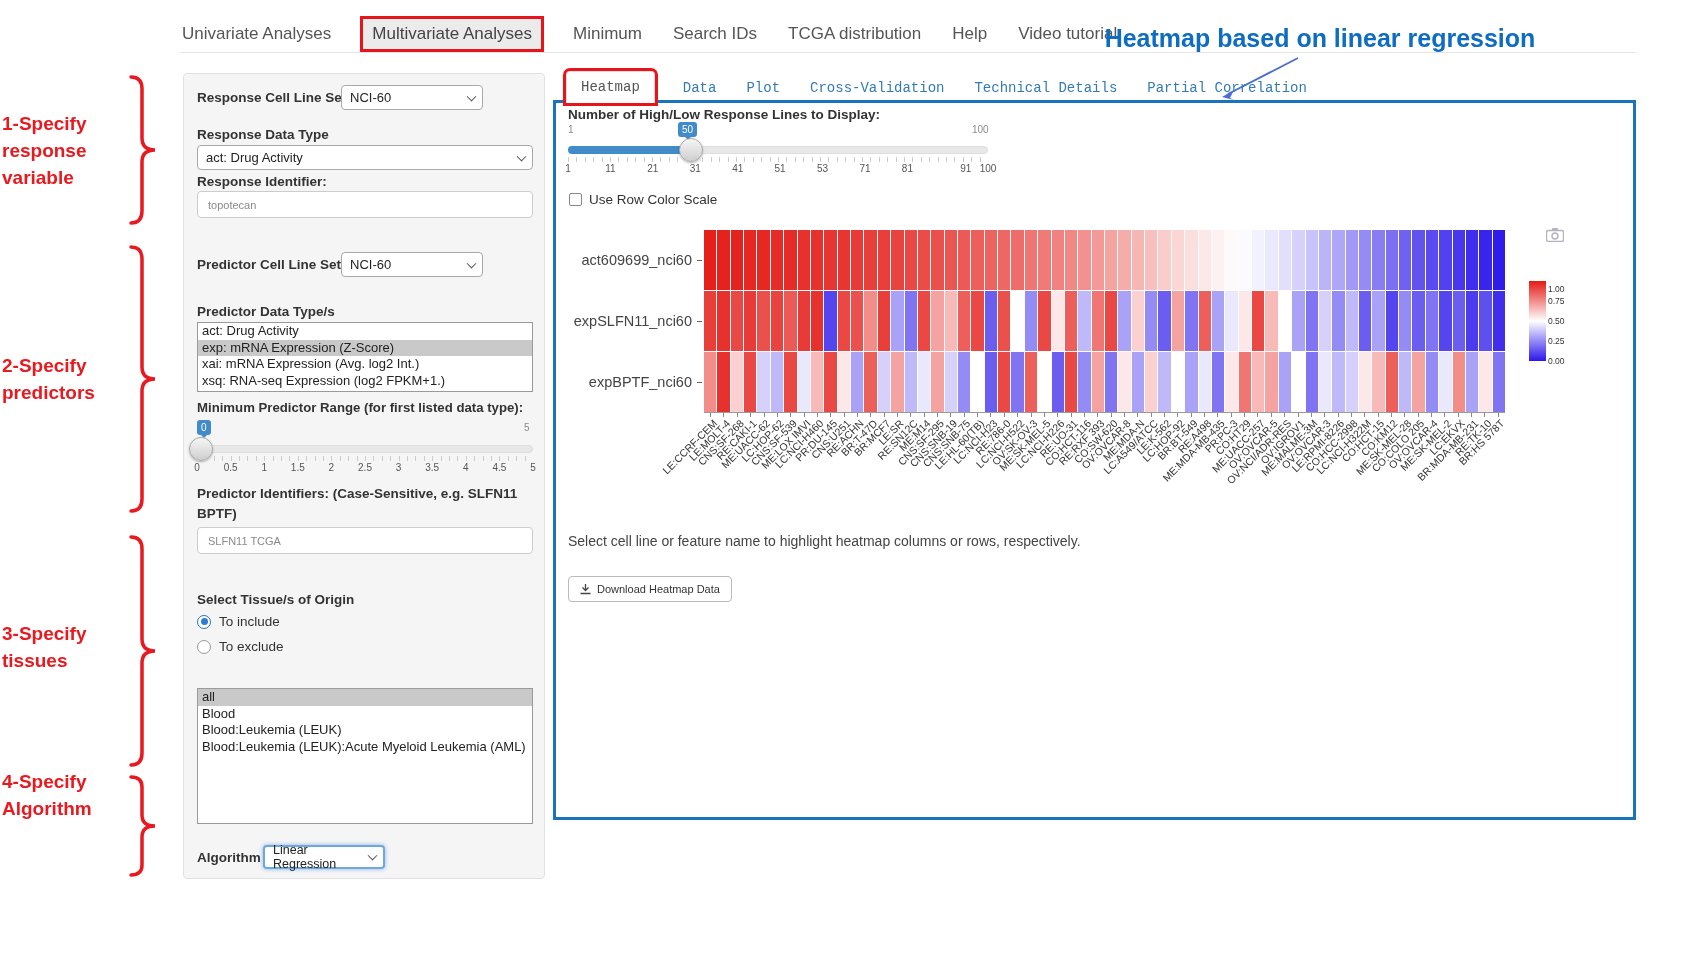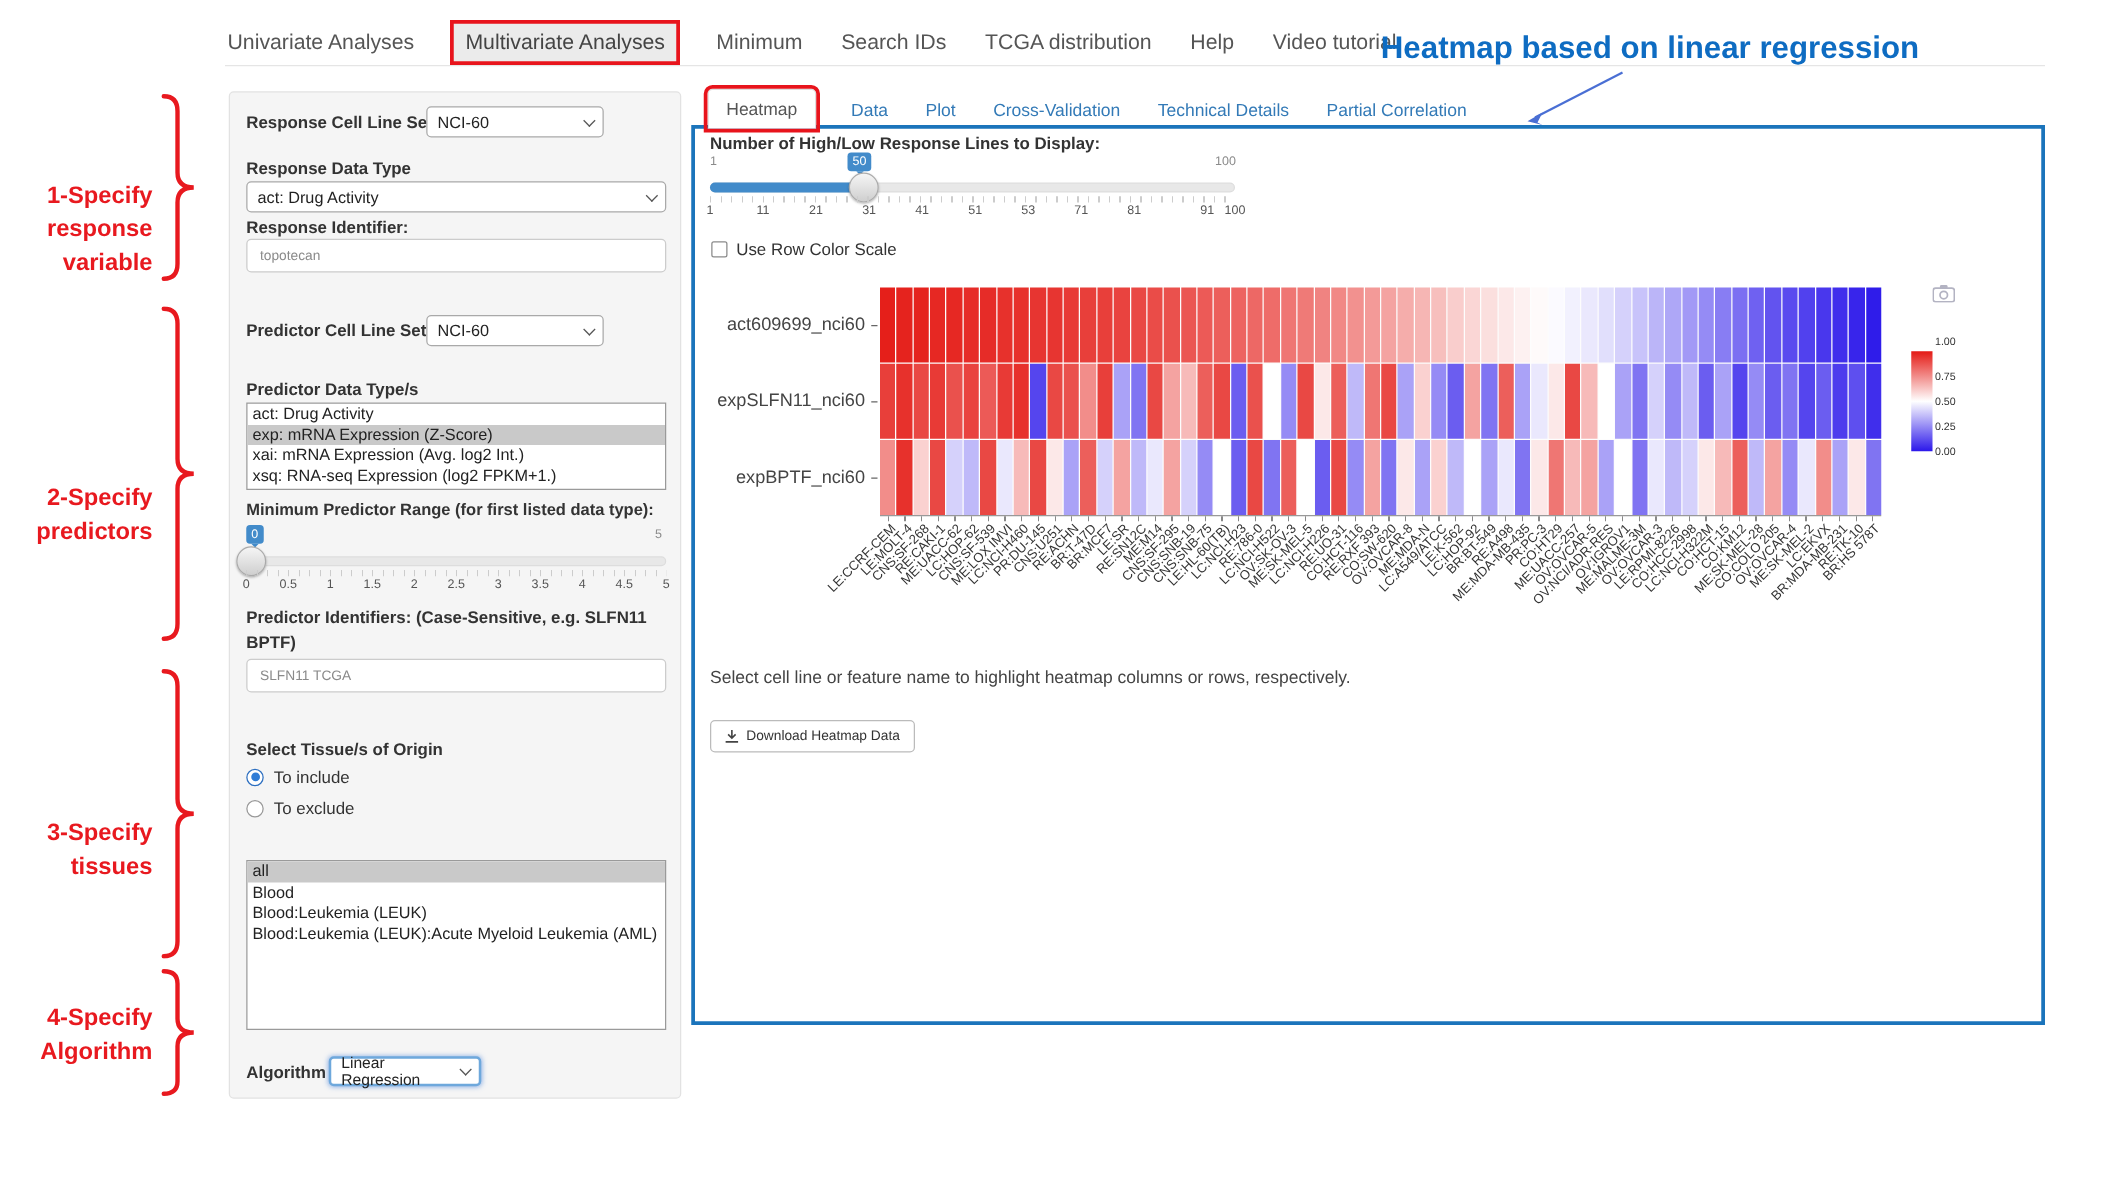--- a/index.html
+++ b/index.html
@@ -12,21 +12,21 @@
   .nav-item.hl { background:#ebebeb; border:3px solid #e8141c; padding:5px 9px; color:#444; }
   .nav-rule { position:absolute; left:180px; top:52px; width:1456px; height:1px; background:#e5e5e5; }
 
   
   .anno-title { position:absolute; left:1080px; top:24px; width:480px; text-align:center;
     font-size:25px; font-weight:bold; color:#0e6cc2; }
   .anno-arrow { position:absolute; left:1212px; top:54px; }
 
   
   .step-text { position:absolute; left:2px; width:120px; color:#e8191f; font-size:19px;
-    font-weight:600; line-height:27px; text-align:right;margin-top:33px; }
+    font-weight:600; line-height:27px; text-align:left; }
   .brace { position:absolute; left:127px; width:34px; }
 
   
   .sidebar { position:absolute; left:183px; top:73px; width:362px; height:806px;
     background:#f5f5f5; border:1px solid #e2e2e2; border-radius:4px; }
   .sb-label { position:absolute; font-size:13.5px; font-weight:bold; color:#333; }
   .sel { position:absolute; background:#fff; border:1px solid #a9a9a9; border-radius:4px;
     font-size:13px; color:#222; display:flex; align-items:center; padding:0 22px 0 8px; cursor:pointer; }
   .chev { position:absolute; right:7px; top:50%; width:7px; height:7px; border-left:1.5px solid #555;
     border-bottom:1.5px solid #555; transform:translateY(-70%) rotate(-45deg); }
@@ -53,21 +53,21 @@
   .irs-badge::after { content:""; position:absolute; left:50%; bottom:-3px; margin-left:-3px;
     border-left:3px solid transparent; border-right:3px solid transparent; border-top:3px solid #428bca; }
   .irs-minmax { position:absolute; font-size:10px; color:#8b8b8b; }
   .irs-minor { position:absolute; height:5px;
     background:repeating-linear-gradient(to right,#ccc 0 1px,transparent 1px 8.4px); }
   .irs-grid { position:absolute; height:14px; }
   .irs-grid span { position:absolute; transform:translateX(-50%); font-size:10px; color:#555; top:2px; }
 
   
   .tabs { position:absolute; left:566px; top:71px; display:flex; align-items:flex-end; gap:26px; z-index:5; }
-  .tab { font-size:14px; color:#337ab7; padding:7px 2px; cursor:pointer; white-space:nowrap; }
+  .tab { font-size:14px; color:#337ab7; padding:7px 2px; cursor:pointer; white-space:nowrap;font-family:Liberation Mono, monospace; }
   .tab.active { background:#fff; color:#555; border:1px solid #ddd; border-bottom:1px solid #fff;
     border-radius:4px 4px 0 0; padding:7px 14px; outline:3px solid #e8141c; outline-offset:0px; }
   .panel { position:absolute; left:553px; top:100px; width:1083px; height:720px;
     border:3px solid #1b74bb; background:#fff; }
 
   .p-label { position:absolute; font-size:13.5px; font-weight:bold; color:#333; }
   .checkbox { position:absolute; width:13px; height:13px; border:1px solid #8a8a8a; border-radius:2px; background:#fff; cursor:pointer; }
   .cb-label { position:absolute; font-size:13.5px; color:#333; }
 
   
@@ -632,21 +632,21 @@
       </div>
     </div>
 
   <svg class="camera" width="18" height="15">
     <rect x="0.5" y="3.5" width="17" height="11" rx="2" fill="none" stroke="#b3b3c2" stroke-width="1.4"></rect>
     <rect x="6" y="1" width="6" height="3" rx="1" fill="#b3b3c2"></rect>
     <circle cx="9" cy="9" r="3" fill="none" stroke="#b3b3c2" stroke-width="1.4"></circle>
   </svg>
   <div class="cbar"></div>
   <div id="cbar-ticks">
-      <div class="cbar-tick" style="top: 268px;">1.00</div>
+      <div class="cbar-tick" style="top: 284px;">1.00</div>
       <div class="cbar-tick" style="top: 296px;">0.75</div>
       <div class="cbar-tick" style="top: 316px;">0.50</div>
       <div class="cbar-tick" style="top: 336px;">0.25</div>
       <div class="cbar-tick" style="top: 356px;">0.00</div>
     </div>
 
   <div class="hint">Select cell line or feature name to highlight heatmap columns or rows, respectively.</div>
   <div class="dl-btn">
     <svg width="11" height="11">
       <path d="M5.5 0 V6 M2.5 3.5 L5.5 6.5 L8.5 3.5 M0.5 9.5 H10.5" fill="none" stroke="#444" stroke-width="1.3"></path>

